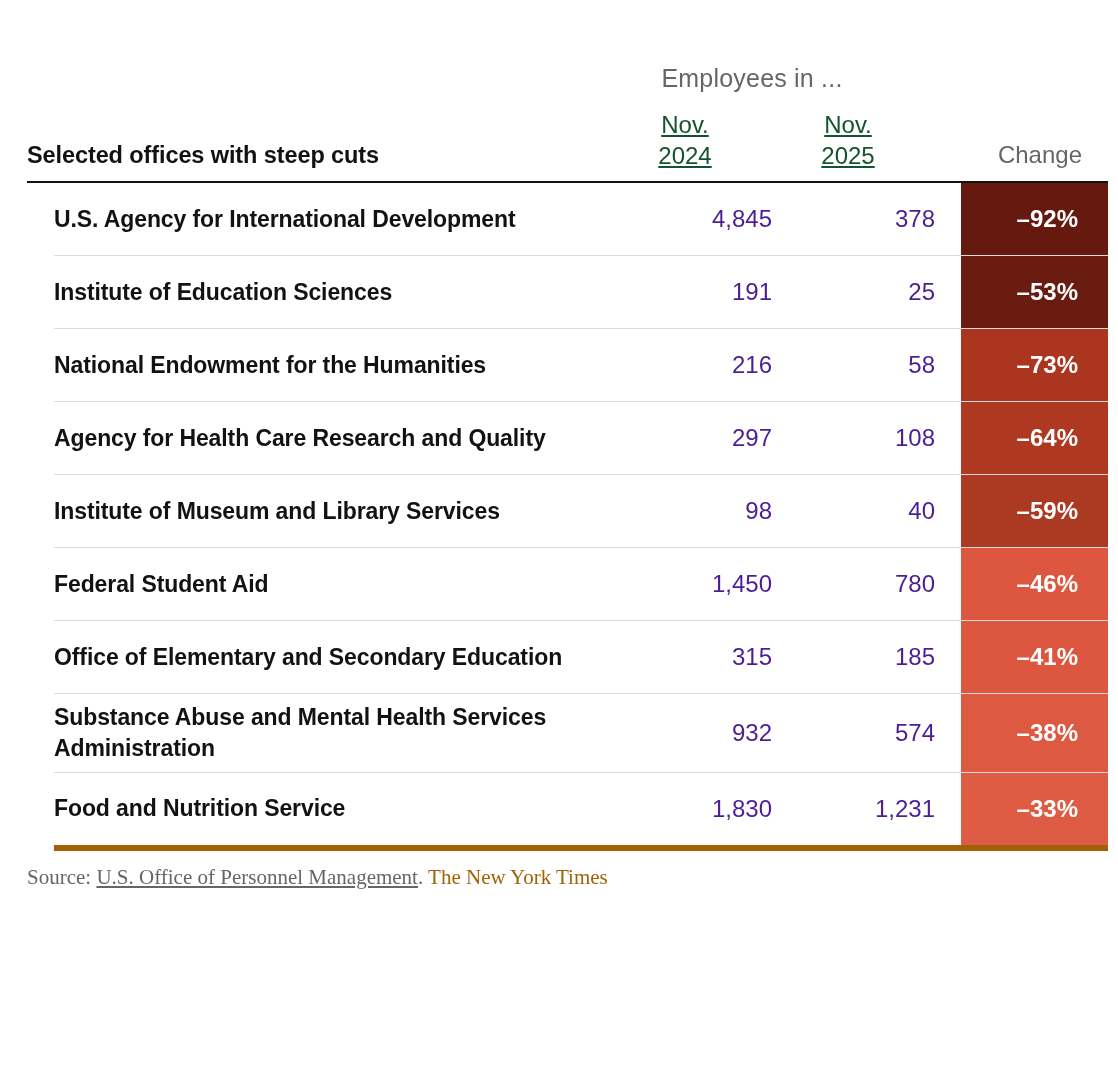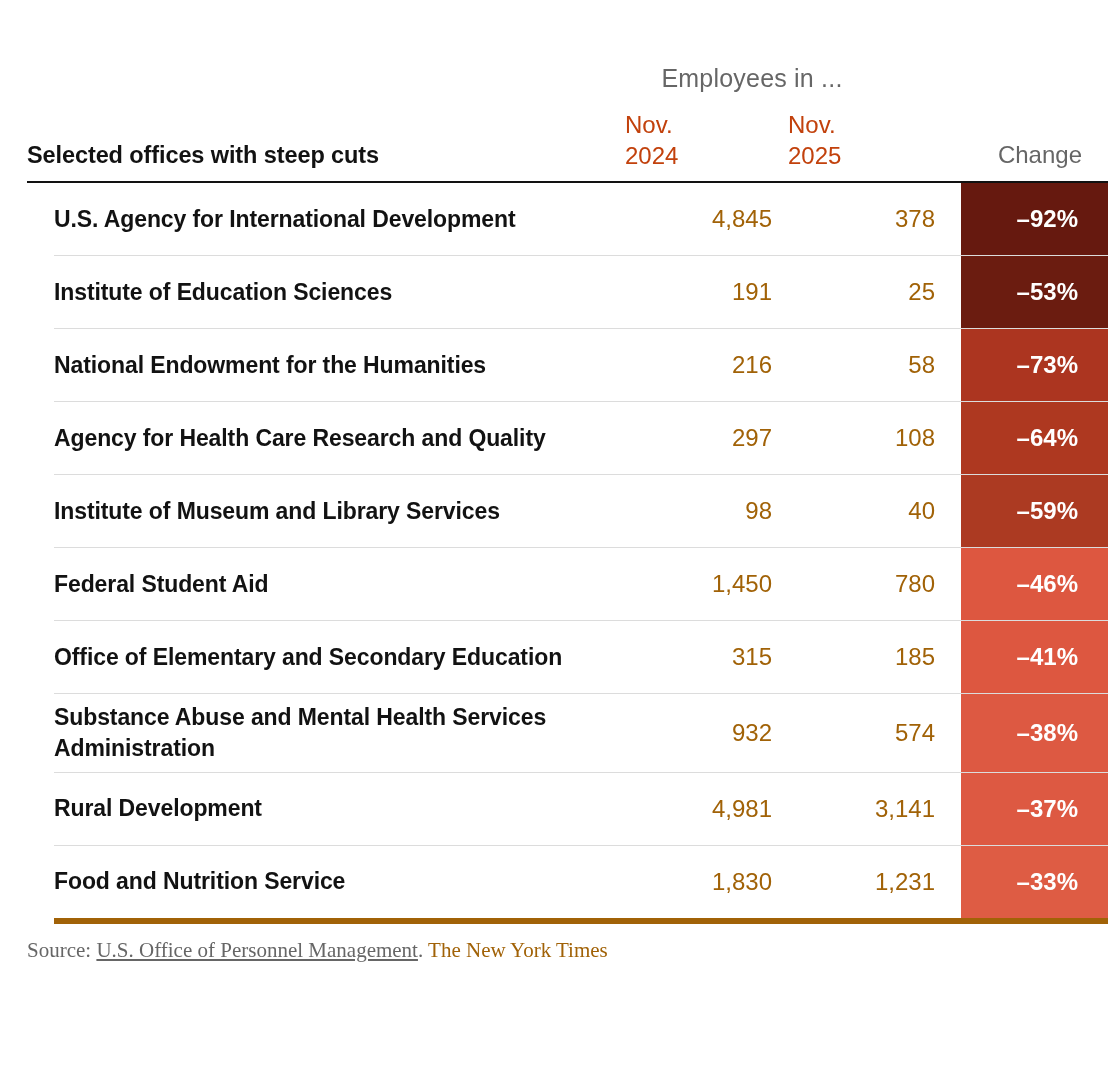--- a/index.html
+++ b/index.html
@@ -49,24 +49,25 @@
   .col-name {
     flex: 0 0 598px;
     font-size: 23.5px;
     font-weight: bold;
     color: #121212;
     letter-spacing: -.1px;
     padding-bottom: 2px;
   }
   .col-y1, .col-y2 {
     flex: 0 0 120px;
-    text-align: left;
-    font-size: 24px;
-    color: #c2410c;
+    text-align: center;
+    font-size: 24px;
+    color: #14532d;
     line-height: 1.28;
+    text-decoration: underline;
   }
   .col-y2 { margin-left: 43px; }
   .col-change {
     flex: 1 1 auto;
     text-align: right;
     font-size: 24px;
     color: #666666;
     padding-right: 26px;
     padding-bottom: 2px;
   }
@@ -92,21 +93,21 @@
     display: flex;
     align-items: center;
     line-height: 1.33;
     padding: 8px 10px 8px 0;
     box-sizing: border-box;
     letter-spacing: -.1px;
   }
   .cell-num {
     flex: 0 0 120px;
     font-size: 24px;
-    color: #a16207;
+    color: #4c1d95;
     display: flex;
     align-items: center;
     justify-content: flex-end;
     padding: 8px 0;
     box-sizing: border-box;
   }
   .cell-num.second { margin-left: 43px; }
   .cell-change {
     flex: 1 1 auto;
     margin-left: 26px;
@@ -202,26 +203,20 @@
           <div class="cell-num second">185</div>
           <div class="cell-change" style="background-color: rgb(221, 87, 64);">–41%</div>
         </div>
         <div class="row">
           <div class="cell-name">Substance Abuse and Mental Health Services Administration</div>
           <div class="cell-num">932</div>
           <div class="cell-num second">574</div>
           <div class="cell-change" style="background-color: rgb(221, 89, 66);">–38%</div>
         </div>
         <div class="row">
-          <div class="cell-name">Rural Development</div>
-          <div class="cell-num">4,981</div>
-          <div class="cell-num second">3,141</div>
-          <div class="cell-change" style="background-color: rgb(221, 89, 66);">–37%</div>
-        </div>
-        <div class="row">
           <div class="cell-name">Food and Nutrition Service</div>
           <div class="cell-num">1,830</div>
           <div class="cell-num second">1,231</div>
           <div class="cell-change" style="background-color: rgb(222, 92, 68);">–33%</div>
         </div>
       </div>
 
     <div class="source">
       <span>Source:</span>
       <a href="#">U.S. Office of Personnel Management</a><span>.</span>

